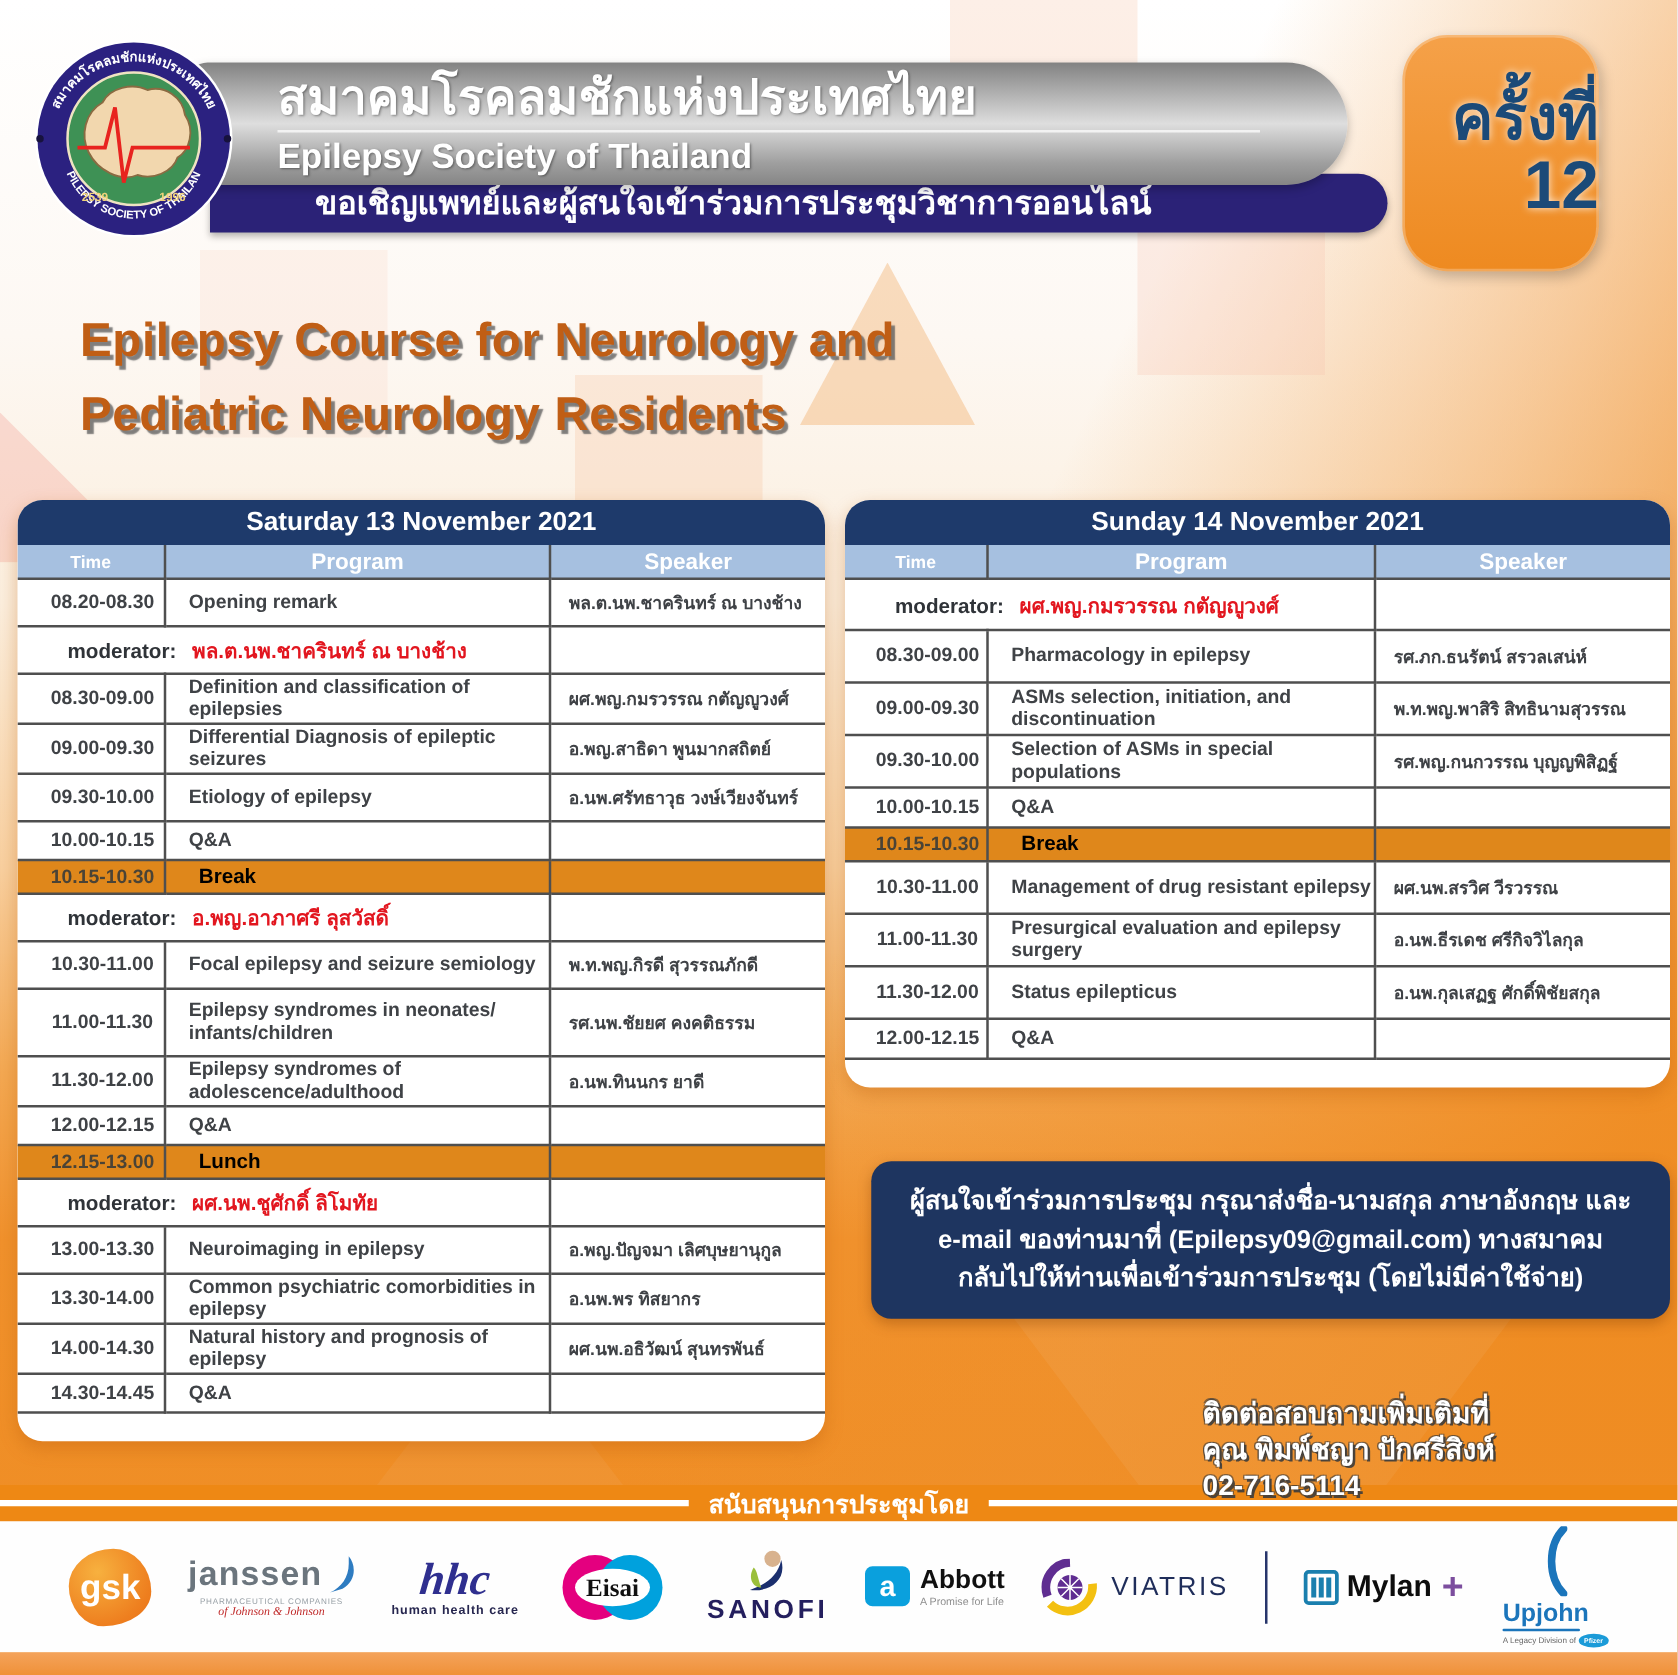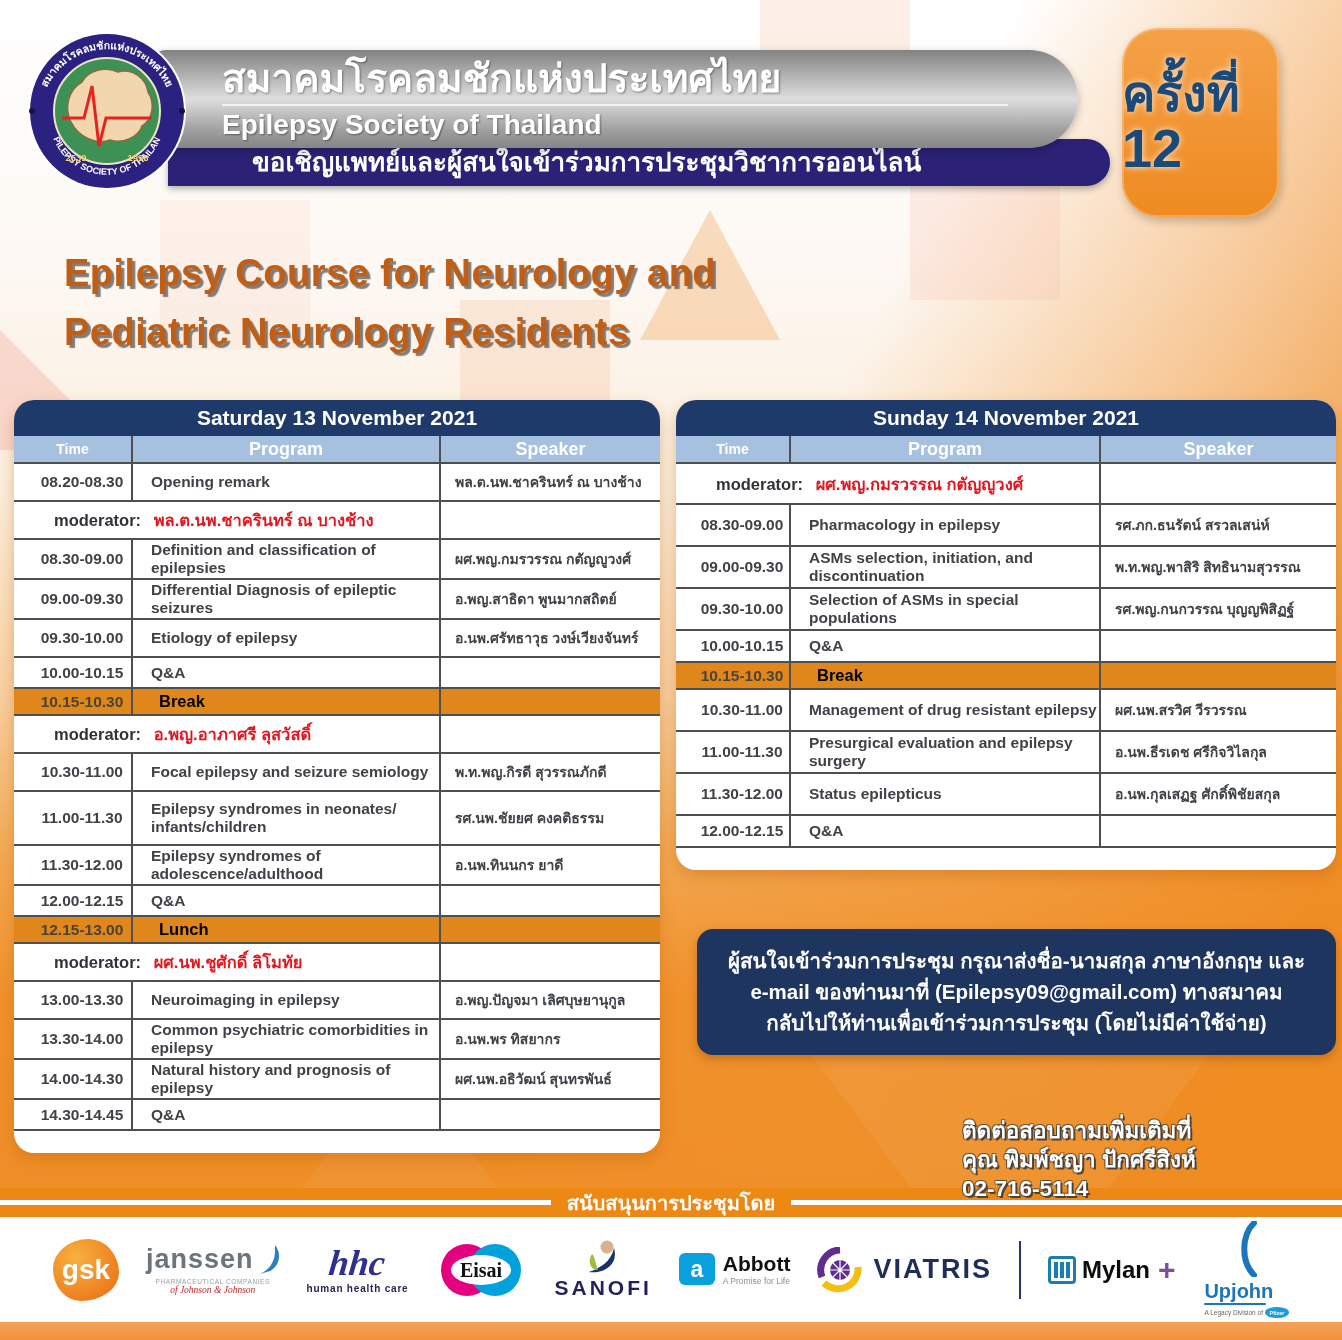--- a/index.html
+++ b/index.html
@@ -21,21 +21,21 @@
     box-shadow:0 3px 8px rgba(0,0,0,.25);}
   .banner-gray .th-title{color:#fff;font-size:39px;font-weight:700;line-height:1.1;text-shadow:1px 1px 2px rgba(0,0,0,.4);}
   .banner-gray .divider{height:2px;background:#f2f2f2;width:94%;margin:3px 0 3px 0;}
   .banner-gray .en-title{color:#fff;font-size:28px;font-weight:700;text-shadow:1px 1px 2px rgba(0,0,0,.4);}
   .banner-navy{position:absolute;left:168px;top:139px;width:942px;height:47px;z-index:3;
     border-radius:0 26px 26px 0;background:#2b2277;box-shadow:0 3px 6px rgba(0,0,0,.3);
     color:#fff;font-size:26px;font-weight:700;line-height:47px;padding-left:84px;}
   .badge{position:absolute;left:1122px;top:28px;width:157px;height:189px;z-index:5;
     border-radius:36px;background:linear-gradient(180deg,#f5a149,#ee8a20);
     box-shadow:2px 4px 10px rgba(0,0,0,.22), inset 0 0 0 2px rgba(255,255,255,.25);
-    display:flex;flex-direction:column;align-items:flex-start;justify-content:center;
+    display:flex;flex-direction:column;align-items:flex-end;justify-content:center;
     color:#1b4a78;font-weight:800;text-shadow:0 0 7px rgba(255,255,255,.85);}
   .badge .b1{font-size:50px;line-height:1.05;}
   .badge .b2{font-size:54px;line-height:1.05;}
   .main-title{position:absolute;left:64px;top:244px;z-index:3;color:#c05e15;font-weight:800;
     font-size:38px;line-height:1.55;letter-spacing:.5px;
     text-shadow:3px 3px 1px rgba(85,85,85,.75);}
   
   .card{position:absolute;background:#fff;border-radius:20px;overflow:hidden;z-index:4;
     padding-bottom:22px;box-shadow:0 6px 14px rgba(185,92,12,.35);}
   .card-sat{left:14px;top:400px;width:646px;}
@@ -89,21 +89,21 @@
   .janssen-sub1{font-size:6.5px;color:#98a0a6;letter-spacing:.6px;margin-top:2px;}
   .janssen-sub2{font-size:9.5px;color:#c02a2a;font-family:"Liberation Serif",serif;font-style:italic;}
   .hhc-word{font-family:"Liberation Serif",serif;font-style:italic;font-weight:700;color:#2f2f8f;font-size:36px;line-height:1;transform:skewX(-6deg);}
   .hhc-sub{font-size:10px;color:#26264f;letter-spacing:.8px;margin-top:2px;font-weight:700;}
   .abbott{flex-direction:row;gap:8px;}
   .abbott-ico{width:36px;height:32px;background:#0aa0dd;border-radius:6px;display:flex;align-items:center;justify-content:center;color:#fff;font-size:23px;font-weight:800;}
   .abbott-txt{display:flex;flex-direction:column;align-items:flex-start;}
   .abbott-name{color:#101010;font-size:21px;font-weight:800;line-height:1.05;}
   .abbott-sub{color:#8e8e8e;font-size:8.5px;}
   .viatris{flex-direction:row;gap:10px;}
-  .viatris-name{color:#1f2d5a;font-size:27px;font-weight:700;letter-spacing:2px;}
+  .viatris-name{color:#1f2d5a;font-size:21px;font-weight:400;letter-spacing:2px;}
   .vm-divider{width:2px;height:58px;background:#27356b;}
   .mylan{flex-direction:row;gap:6px;}
   .mylan-ico{width:28px;height:28px;border:3px solid #1a7fae;border-radius:4px;display:flex;align-items:center;justify-content:center;gap:2px;padding:3px;}
   .mylan-ico i{display:block;width:4px;height:100%;background:#1a7fae;}
   .mylan-name{color:#0d0d0d;font-size:24px;font-weight:800;}
   .plus{color:#7c4e9e;font-size:30px;font-weight:700;margin:0 2px;}
   .upjohn{flex-direction:column;gap:4px;}
   .upjohn-txt{display:flex;flex-direction:column;align-items:flex-start;}
   .upjohn-name{color:#1b75bb;font-size:20px;font-weight:800;line-height:1;}
   .upjohn-underline{width:62px;height:2px;background:#1b75bb;border-radius:2px;margin:2px 0;}

